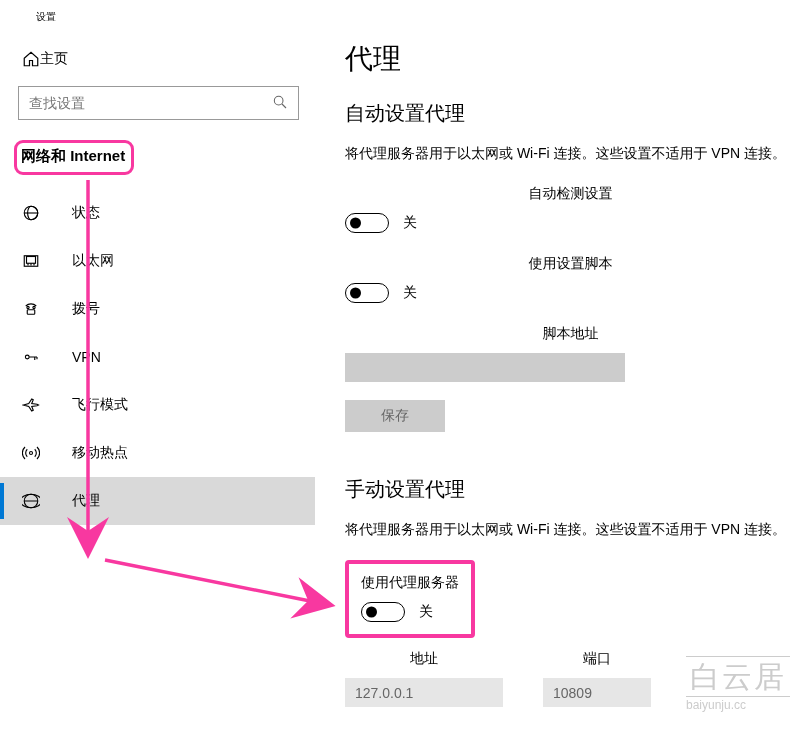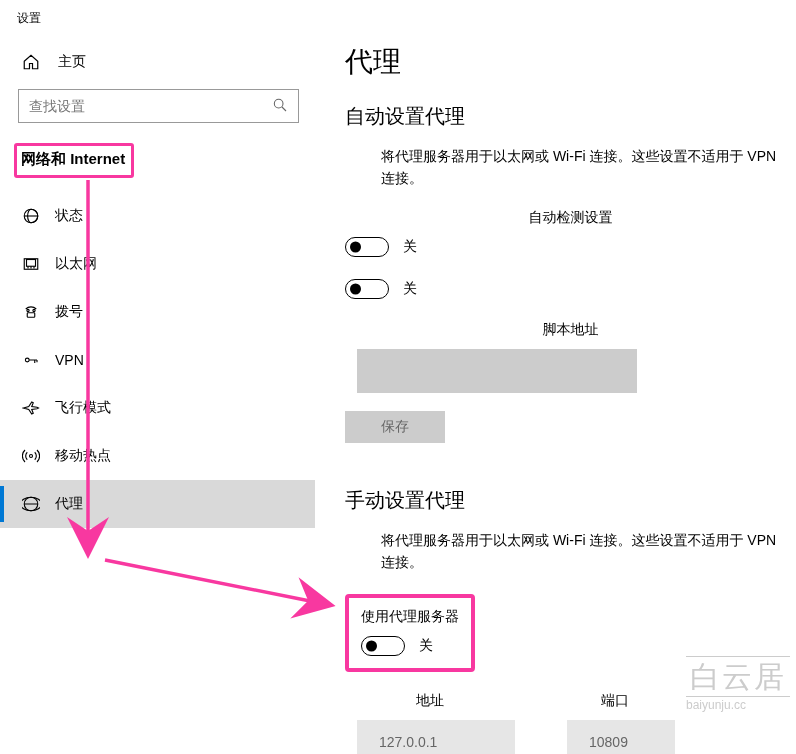--- a/index.html
+++ b/index.html
@@ -7,42 +7,41 @@
       font-family: "Microsoft YaHei", "Segoe UI", sans-serif;
       background: #ffffff;
       font-size: 14px;
       color: #000;
       width: 796px;
       height: 754px;
       overflow: hidden;
       position: relative;
     }
     .app-title {
-      padding: 10px 16px 6px 17px;
-      font-size: 12px;
+      padding: 10px 16px 6px 36px;
+      font-size: 10px;
       color: #000;
     }
     .layout {
       display: flex;
       height: calc(100% - 30px);
     }
     .sidebar {
       width: 315px;
       padding: 10px 0 0 0;
       position: relative;
     }
     .main {
       flex: 1;
       padding: 10px 0 0 30px;
       position: relative;
     }
     .home-row {
       display: flex;
       align-items: center;
-      gap: 18px;
       padding: 10px 0 18px 22px;
     }
     .home-row .icon { width: 18px; height: 18px; display: flex; align-items: center; justify-content: center; }
     .home-label { font-size: 14px; }
     .search-box {
       margin: 0 16px 18px 18px;
       border: 1px solid #999;
       height: 34px;
       display: flex;
       align-items: center;
@@ -63,27 +62,27 @@
     .search-box input::placeholder { color: #777; }
     .section-header {
       margin: 2px 16px 14px 14px;
       font-weight: 600;
       font-size: 15px;
       padding: 4px 6px 6px 4px;
       display: inline-block;
     }
     .hl-box {
       border: 3px solid #f838a0;
-      border-radius: 3px;
+      border-radius: 9px;
     }
     .nav-list { list-style: none; }
     .nav-item {
       display: flex;
       align-items: center;
-      gap: 15px;
+      gap: 32px;
       padding: 12px 0 12px 22px;
       height: 48px;
       position: relative;
     }
     .nav-item.selected {
       background: #d9d9d9;
     }
     .nav-item.selected::before {
       content: "";
       position: absolute;
@@ -102,21 +101,20 @@
       font-size: 20px;
       font-weight: 400;
       margin: 16px 0 16px 0;
     }
     .description {
       font-size: 14px;
       color: #000;
       margin-bottom: 20px;
       line-height: 1.55;
       padding-right: 10px;
-      margin-left: 36px;
     }
     .setting-label {
       font-size: 14px;
       margin-bottom: 10px;
       text-align: center;
     }
     .toggle-row {
       display: flex;
       align-items: center;
       gap: 14px;
@@ -136,47 +134,46 @@
       background: #000;
       border-radius: 50%;
       position: absolute;
       left: 4px;
       top: 50%;
       transform: translateY(-50%);
     }
     .toggle-state { font-size: 14px; }
     .text-input {
       width: 280px;
-      height: 44px;
+      height: 29px;
       background: #cccccc;
       border: none;
-      padding: 0 22px;
+      padding: 0 10px;
       margin-bottom: 18px;
       font-family: inherit;
       font-size: 14px;
       color: #555;
-      margin-left: 12px;
     }
     .text-input.light { background: #e6e6e6; color: #666; }
     .btn-save {
       width: 100px;
       height: 32px;
       background: #cccccc;
       border: none;
       color: #666;
       font-family: inherit;
       font-size: 14px;
       margin-bottom: 28px;
     }
     .manual-block {
       border: 4px solid #f838a0;
       border-radius: 4px;
       padding: 10px 12px 12px 12px;
       display: inline-block;
-      margin-bottom: 20px;
+      margin-bottom: 12px;
     }
     .addr-row { display: flex; gap: 40px; }
     .addr-col { display: flex; flex-direction: column; }
     .addr-col .text-input { width: 158px; margin-bottom: 0; }
     .addr-col.port .text-input { width: 108px; }
     .watermark {
       position: absolute;
       right: 6px;
       bottom: 40px;
       color: #ccc;
@@ -301,20 +298,21 @@
     <p class="description">将代理服务器用于以太网或 Wi-Fi 连接。这些设置不适用于 VPN 连接。</p>
 
     <div class="setting-label">自动检测设置</div>
     <div class="toggle-row">
       <div class="toggle">
           <div class="knob"></div>
         </div>
       <span class="toggle-state">关</span>
     </div>
 
+    <div class="setting-label">使用设置脚本</div>
     <div class="toggle-row">
       <div class="toggle">
           <div class="knob"></div>
         </div>
       <span class="toggle-state">关</span>
     </div>
 
     <div class="setting-label">脚本地址</div>
     <input class="text-input" disabled="" value="" style="">
 

